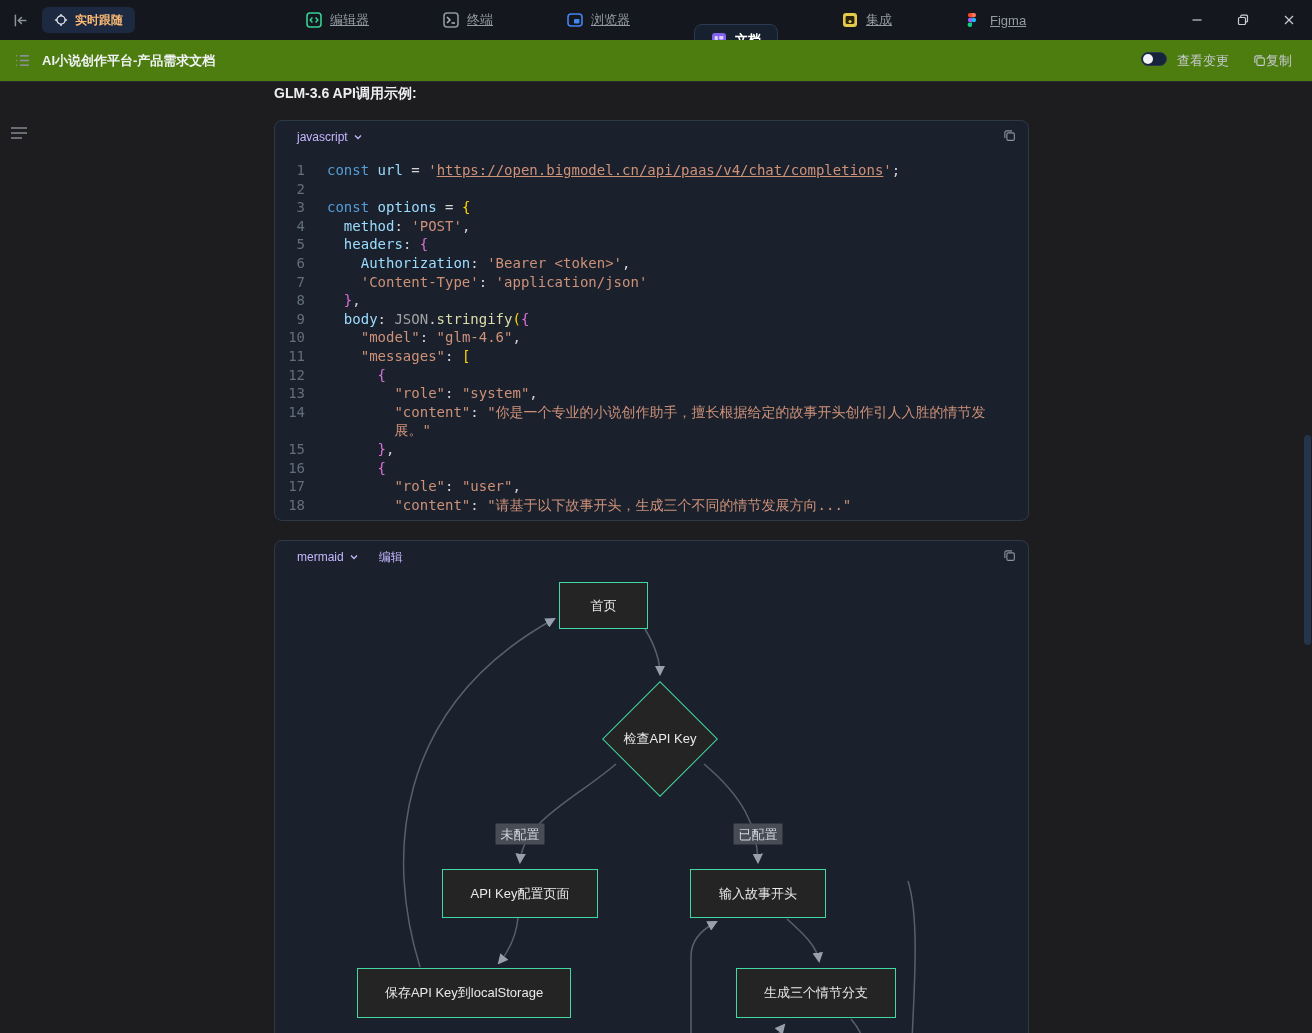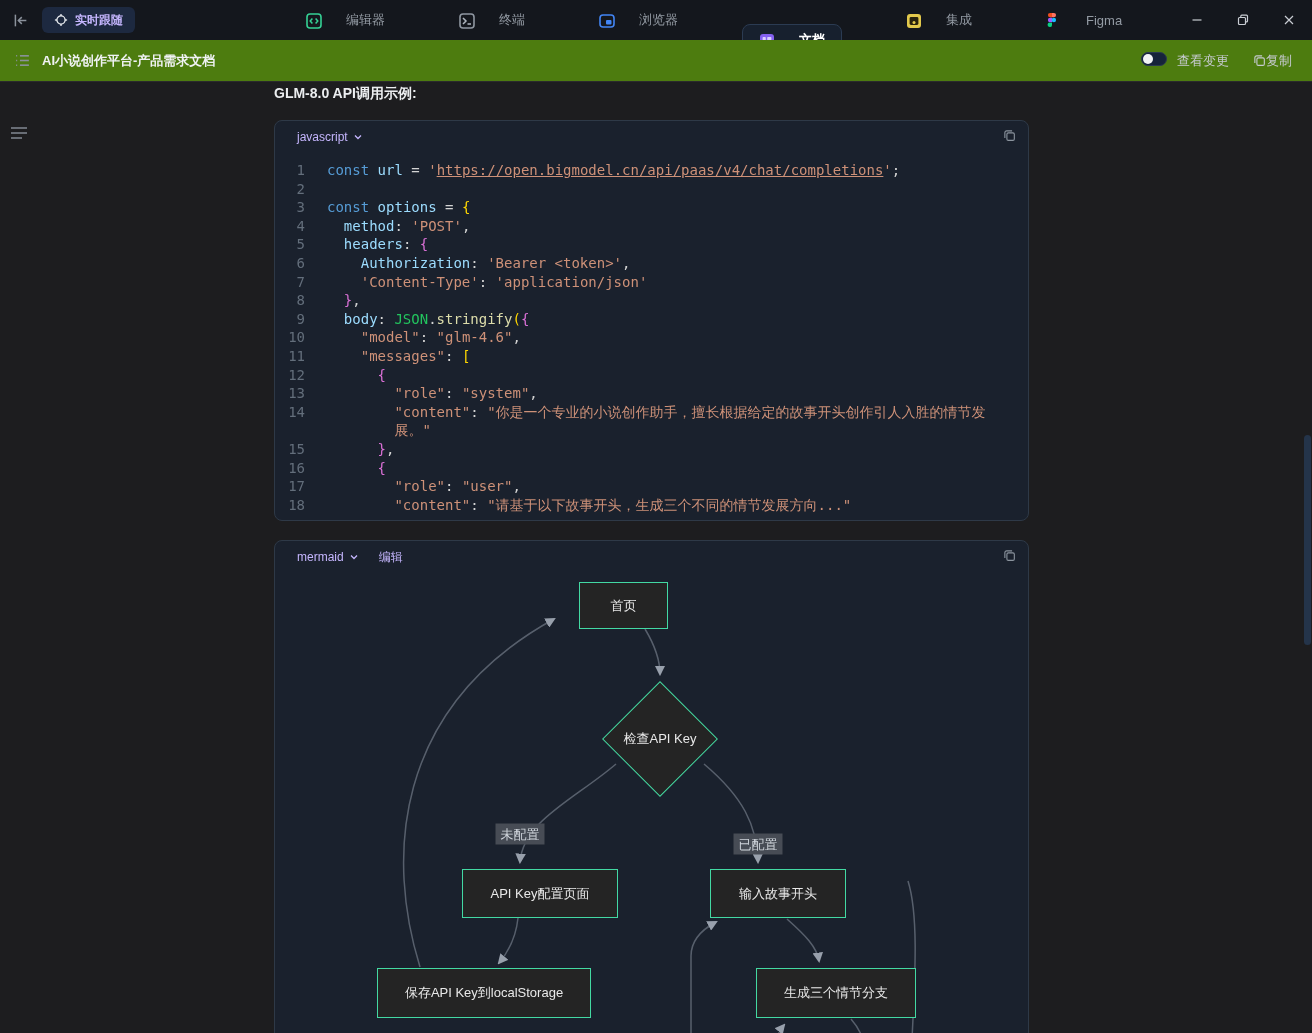--- a/index.html
+++ b/index.html
@@ -14,24 +14,24 @@
   .titlebar {
     position:absolute; left:0; top:0; width:1312px; height:40px;
     background:#14171d;
     display:flex; align-items:center;
   }
   .tb-left { display:flex; align-items:center; gap:10px; padding-left:8px; }
   .icon-btn { color:#8b929c; display:inline-flex; align-items:center; justify-content:center; width:24px; height:24px; cursor:pointer; }
   .follow-chip {
     display:flex; align-items:center; gap:7px;
     background:#1d2940; border-radius:6px; height:26px; padding:0 12px;
-    color:#c4b5fd; font-size:12px; font-weight:700; cursor:pointer;
+    color:#fdba74; font-size:12px; font-weight:700; cursor:pointer;
   }
   .tabs { position:absolute; left:296px; top:0; height:40px; display:flex; align-items:center; gap:54px; }
-  .tab { display:flex; align-items:flex-end; gap:24px; font-size:13px; color:#939aa3; cursor:pointer; padding:6px 10px; border-radius:8px; white-space:nowrap; }
+  .tab { display:flex; align-items:center; gap:8px; font-size:13px; color:#939aa3; cursor:pointer; padding:6px 10px; border-radius:8px; white-space:nowrap;text-decoration:underline; }
   .tab.active { background:#17202e; border:1px solid #2b3b52; color:#ffffff; font-weight:700; padding:6px 16px;margin-top:40px; }
   .tab-ic { width:16px; height:16px; display:inline-flex; }
   .win-controls { position:absolute; right:0; top:0; height:40px; display:flex; }
   .win-btn { width:46px; height:40px; display:flex; align-items:center; justify-content:center; color:#c9cdd3; cursor:pointer; }
   
   .toolbar {
     position:absolute; left:0; top:40px; width:1312px; height:42px;
     background:#4d7c0f; border-bottom:1px solid #2a2a2c;
     display:flex; align-items:center; padding:0 20px 0 10px;
   }
@@ -60,28 +60,28 @@
     padding:8px 14px 6px 4px;
     font-family:"DejaVu Sans Mono", monospace;
     font-size:14px; line-height:18.6px;
     white-space:pre; color:#d4d4d4;
   }
   .cl { min-height:18.6px; }
   .ln { display:inline-block; width:26px; text-align:right; color:#636e7b; margin-right:22px; }
   .tk-k { color:#569cd6; } .tk-v { color:#9cdcfe; }
   .tk-s { color:#ce9178; } .tk-su { color:#ce9178; text-decoration:underline; }
   .tk-pl { color:#d4d4d4; } .tk-b1 { color:#ffd700; } .tk-b2 { color:#da70d6; }
-  .tk-t { color:#22c55e; } .tk-f { color:#dcdcaa; }
+  .tk-t { color:#a3a3a3; } .tk-f { color:#dcdcaa; }
   
   .diagram { position:absolute; left:0; top:0; width:755px; height:560px; }
   .diagram svg { position:absolute; left:0; top:0; }
   .node {
     position:absolute; background:#242424; border:1.5px solid #43d9a3;
     color:#e9e9e9; font-size:13px; display:flex; align-items:center; justify-content:center;
-    text-align:right; white-space:nowrap;margin-left:20px;
+    text-align:right; white-space:nowrap;
   }
   .diamond { position:absolute; background:#242424; border:1.5px solid #43d9a3; transform:rotate(45deg); }
   .diamond-label { position:absolute; color:#e9e9e9; font-size:13px; transform:translate(-50%,-50%); white-space:nowrap; }
   .edge-label {
     position:absolute; transform:translate(-50%,-50%);
     background:#474c55; color:#cfd4db; font-size:13px; padding:1px 5px; line-height:19px;
   }
   
   .scrollbar-thumb { position:absolute; right:1px; top:435px; width:7px; height:210px; border-radius:4px; background:#24344a; cursor:pointer; }
 </style>
@@ -224,21 +224,21 @@
 
 <main>
   <span class="outline-handle">
     <svg width="18" height="14" viewBox="0 0 18 14" stroke="currentColor" stroke-width="1.6">
         <path d="M1 2 H17"></path>
         <path d="M1 7 H17"></path>
         <path d="M1 12 H12"></path>
       </svg>
   </span>
 
-  <h3 class="heading">GLM-8.0 API调用示例:</h3>
+  <h3 class="heading">GLM-3.6 API调用示例:</h3>
 
   <section class="block code-block">
     <div class="block-header">
       <span class="lang">
         <span>javascript</span>
         <svg width="10" height="10" viewBox="0 0 10 10">
             <path d="M2 3.5 L5 6.5 L8 3.5" stroke="currentColor" fill="none" stroke-width="1.3"></path>
           </svg>
       </span>
       <span class="hdr-copy">
@@ -281,21 +281,21 @@
         <div class="node" style="left: 415px; top: 328px; width: 136px; height: 49px;">
           <span>输入故事开头</span>
         </div>
         <div class="node" style="left: 461px; top: 427px; width: 160px; height: 50px;">
           <span>生成三个情节分支</span>
         </div>
         <div class="node" style="left: 82px; top: 427px; width: 214px; height: 50px;">
           <span>保存API Key到localStorage</span>
         </div>
         <div class="edge-label" style="left: 245px; top: 293px;">未配置</div>
-        <div class="edge-label" style="left: 483px; top: 293px; margin-top: 10px;">已配置</div>
+        <div class="edge-label" style="left: 483px; top: 293px;">已配置</div>
       </div>
     <div class="block-header" style="position:relative">
       <span class="lang">
         <span>mermaid</span>
         <svg width="10" height="10" viewBox="0 0 10 10">
             <path d="M2 3.5 L5 6.5 L8 3.5" stroke="currentColor" fill="none" stroke-width="1.3"></path>
           </svg>
       </span>
       <span class="edit-label">编辑</span>
       <span class="hdr-copy">

